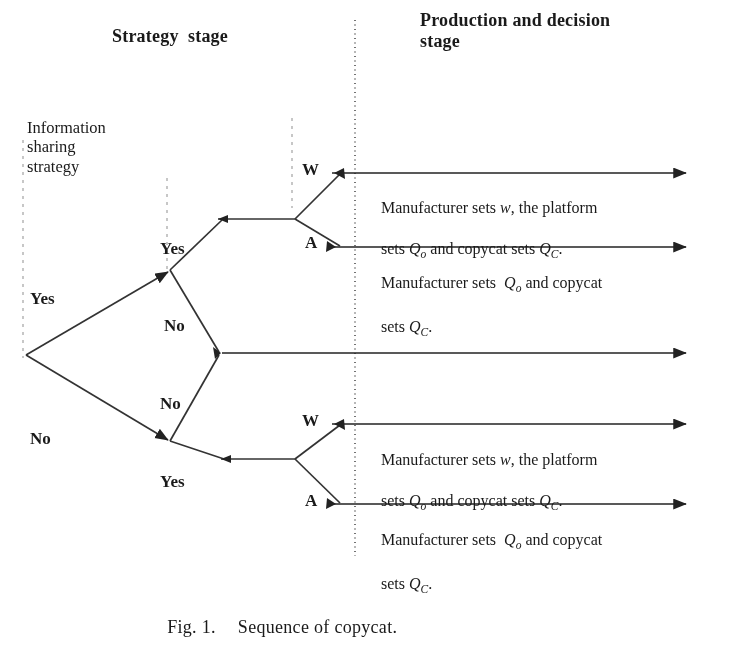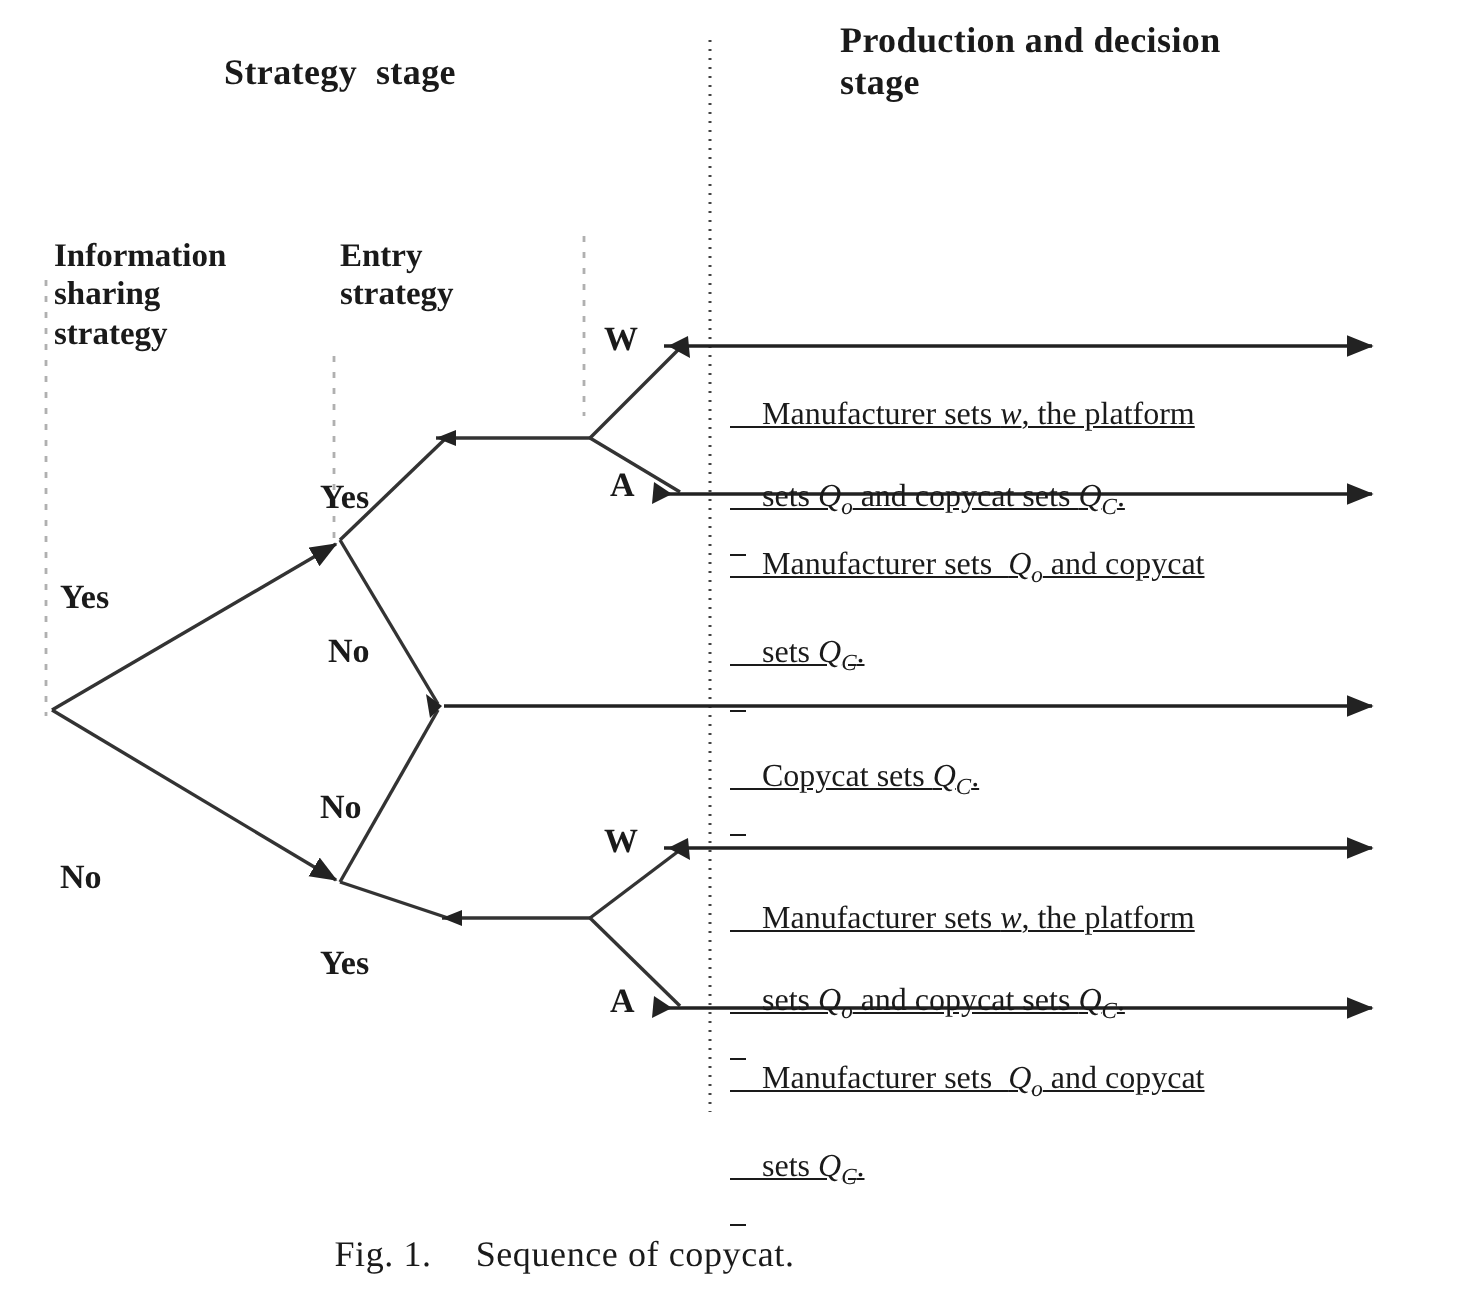--- a/index.html
+++ b/index.html
@@ -32,39 +32,37 @@
     white-space: pre;
     line-height: 1.18;
   }
   .stage-header {
     font-weight: bold;
     font-size: 18px;
     letter-spacing: 0.2px;
   }
   .col-header {
     font-size: 16.5px;
-    font-weight: bold;
   }
   .dist-header {
     font-size: 16.5px;
   }
   .branch-label {
     font-weight: bold;
     font-size: 17px;
     margin-top: 24px;
   }
   .mode-label {
     font-weight: bold;
     font-size: 17px;
   }
   .outcome {
     font-size: 16px;
     width: 240px;
     line-height: 1.28;
-    text-decoration: underline;
   }
   .caption {
     font-size: 18px;
     letter-spacing: 0.3px;
   }
   var, .mathi {
     font-style: italic;
     font-family: "Liberation Serif", "DejaVu Serif", serif;
   }
   .qvar {
@@ -132,21 +130,20 @@
     <polygon points="336,504 327,498 326,509" fill="#222222"></polygon>
   </svg>
 
   <div class="lbl stage-header" style="left:112px; top:26px;">Strategy  stage</div>
 
   <div class="lbl stage-header" style="left:420px; top:10px; width:230px; white-space:normal;">Production and decision stage</div>
 
 
   <div class="lbl col-header" style="left:27px; top:118px; width:92px; white-space:normal;">Information sharing strategy</div>
 
-  <div class="lbl col-header" style="left:170px; top:118px; width:80px; white-space:normal;">Entry strategy</div>
 
   <div class="lbl branch-label" style="left:30px; top:265px;">Yes</div>
 
   <div class="lbl branch-label" style="left:30px; top:405px;">No</div>
 
   <div class="lbl branch-label" style="left:160px; top:215px;">Yes</div>
 
   <div class="lbl branch-label" style="left:164px; top:292px;">No</div>
 
   <div class="lbl branch-label" style="left:160px; top:370px;">No</div>
@@ -164,23 +161,20 @@
   <div class="lbl outcome" style="left:365px; top:178px;">
     <span>Manufacturer sets </span><var class="mathi">w</var><span>, the platform</span><br>
     <span>sets </span><span class="qvar">Q</span><span class="sub">o</span><span> and copycat sets </span><span class="qvar">Q</span><span class="sub">C</span><span>.</span>
   </div>
 
   <div class="lbl outcome" style="left:365px; top:253px;">
     <span>Manufacturer sets  </span><span class="qvar">Q</span><span class="sub">o</span><span> and copycat</span><br>
     <span>sets </span><span class="qvar">Q</span><span class="sub">C</span><span>.</span>
   </div>
 
-  <div class="lbl outcome" style="left:365px; top:359px;">
-    <span>Copycat sets </span><span class="qvar">Q</span><span class="sub">C</span><span>.</span>
-  </div>
 
   <div class="lbl outcome" style="left:365px; top:430px;">
     <span>Manufacturer sets </span><var class="mathi">w</var><span>, the platform</span><br>
     <span>sets </span><span class="qvar">Q</span><span class="sub">o</span><span> and copycat sets </span><span class="qvar">Q</span><span class="sub">C</span><span>.</span>
   </div>
 
   <div class="lbl outcome" style="left:365px; top:510px;">
     <span>Manufacturer sets  </span><span class="qvar">Q</span><span class="sub">o</span><span> and copycat</span><br>
     <span>sets </span><span class="qvar">Q</span><span class="sub">C</span><span>.</span>
   </div>

